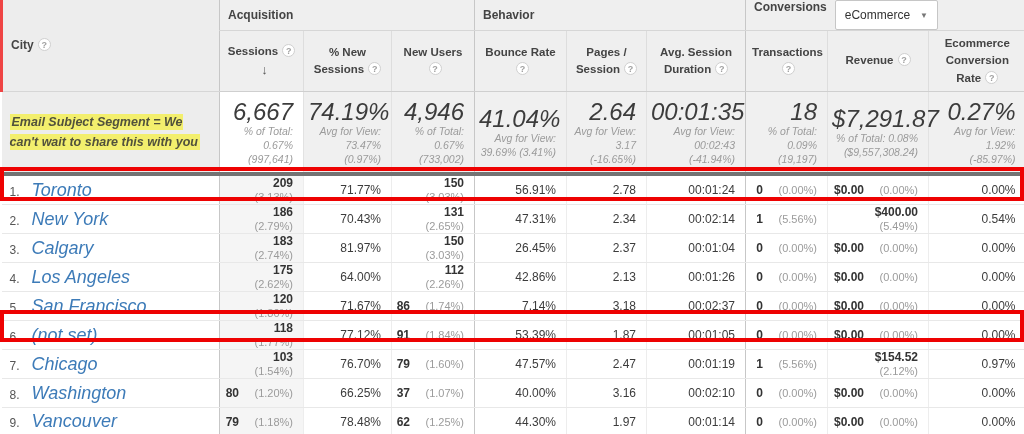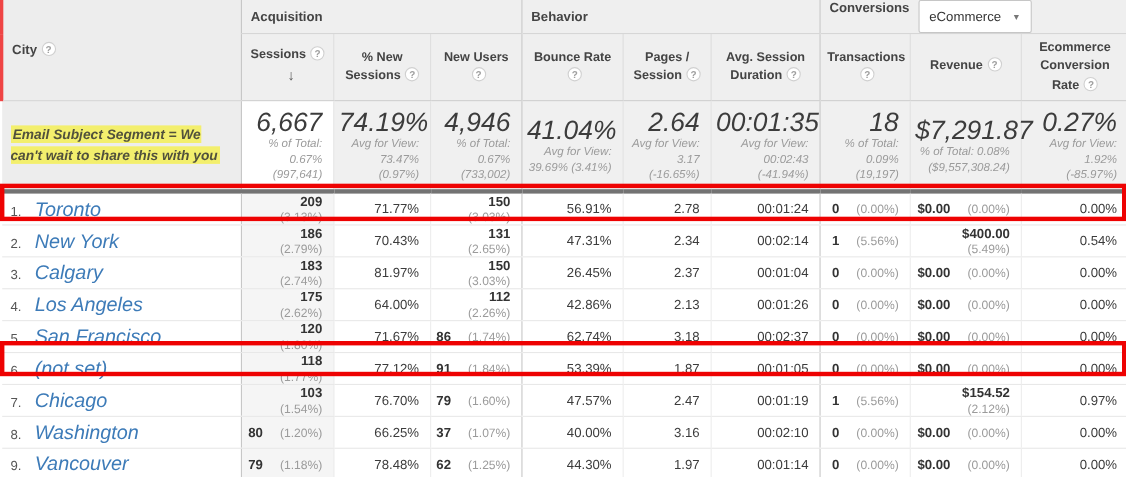--- a/index.html
+++ b/index.html
@@ -199,21 +199,21 @@
           <td>00:01:26</td>
           <td class="group-start"><span class="val">0</span><span class="pct">(0.00%)</span></td>
           <td><span class="val">$0.00</span><span class="pct">(0.00%)</span></td>
           <td>0.00%</td>
         </tr>
         <tr class="data-row">
           <td class="city-cell"><span class="rank">5.</span><a class="city-link" href="#">San Francisco</a></td>
           <td class="sessions-col group-start"><span class="val">120</span><span class="pct">(1.80%)</span></td>
           <td>71.67%</td>
           <td><span class="val">86</span><span class="pct">(1.74%)</span></td>
-          <td class="group-start">62.74%</td>
+          <td class="group-start">7.14%</td>
           <td>3.18</td>
           <td>00:02:37</td>
           <td class="group-start"><span class="val">0</span><span class="pct">(0.00%)</span></td>
           <td><span class="val">$0.00</span><span class="pct">(0.00%)</span></td>
           <td>0.00%</td>
         </tr>
         <tr class="data-row">
           <td class="city-cell"><span class="rank">6.</span><a class="city-link" href="#">(not set)</a></td>
           <td class="sessions-col group-start"><span class="val">118</span><span class="pct">(1.77%)</span></td>
           <td>77.12%</td>

